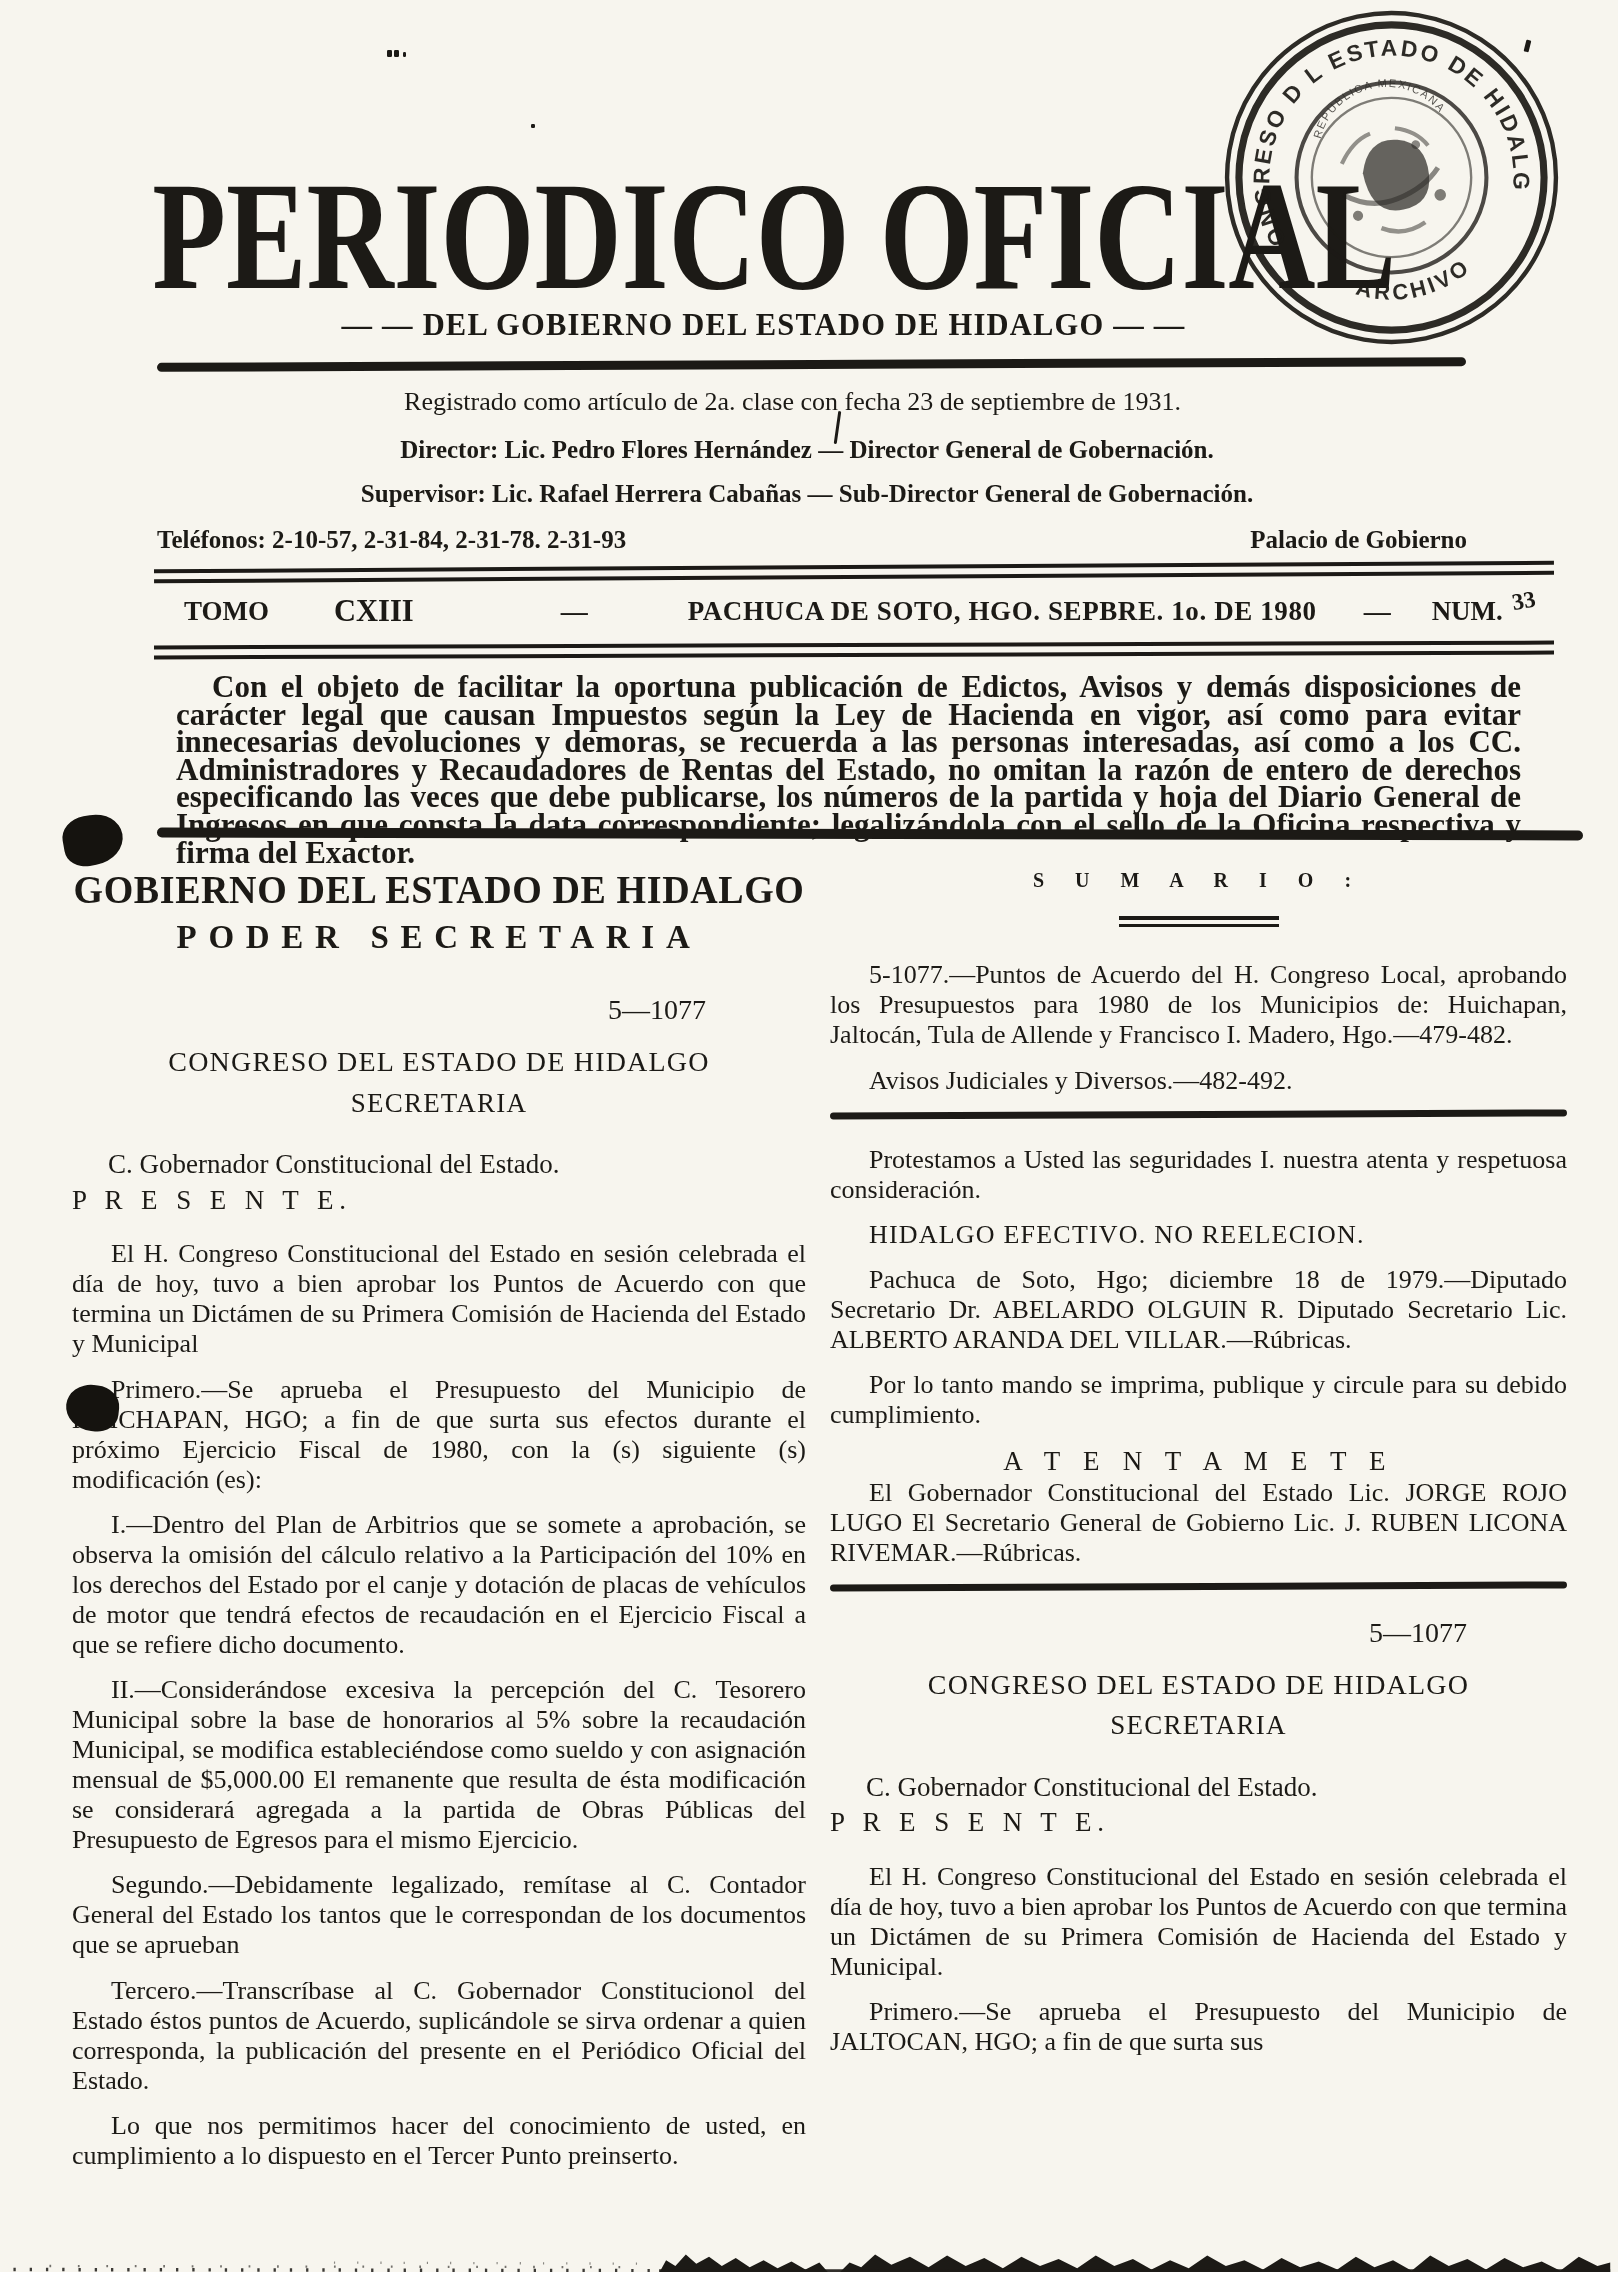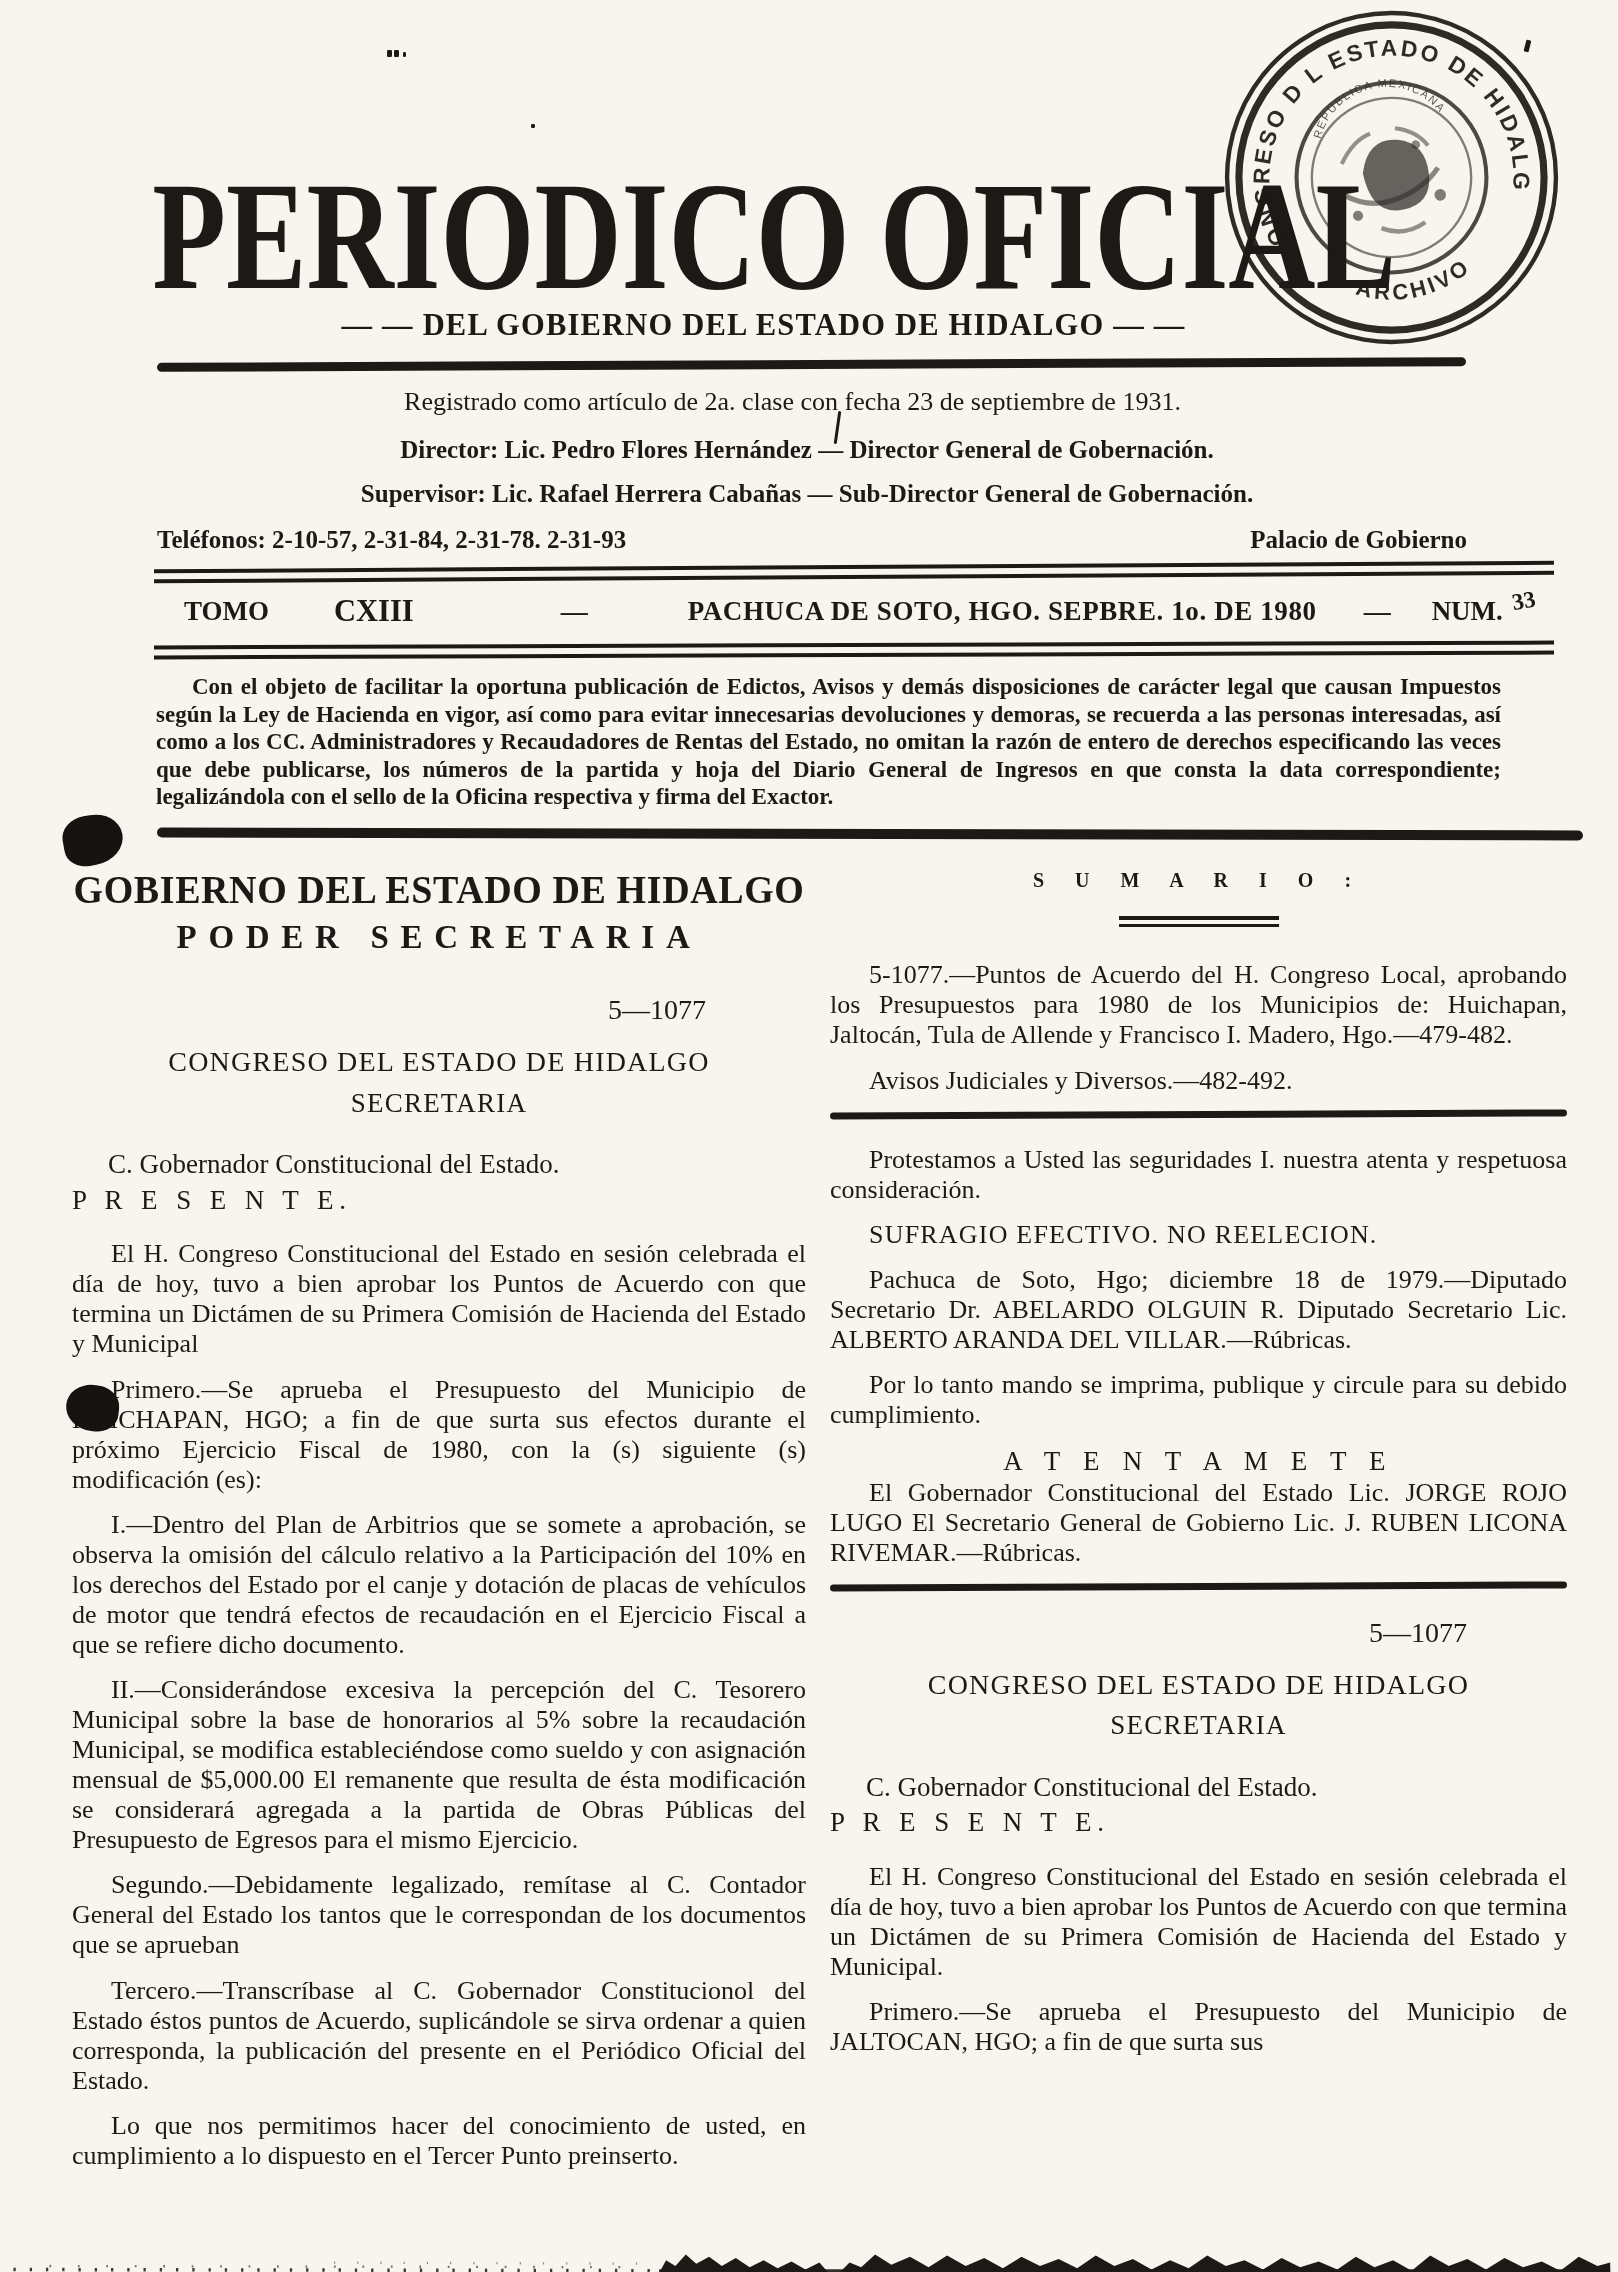--- a/index.html
+++ b/index.html
@@ -51,22 +51,22 @@
   .t-value{margin-left:65px; font-size:30.5px;}
   .t-dash1{margin-left:147px;}
   .t-place{margin-left:100px; letter-spacing:0.6px;}
   .t-dash2{margin-left:47px;}
   .t-num{margin-left:41px;}
   .t-num-val{
     display:inline-block; margin-left:9.4px; font-size:23.5px;
     transform:translateY(-10.6px) rotate(-10deg);
   }
   .notice{
-    position:absolute; left:156px; top:673px; width:1345px;
-    font-size:23px; line-height:27.6px; font-weight:700;
+    position:absolute; left:176px; top:673px; width:1345px;
+    font-size:31px; line-height:27.6px; font-weight:700;
     text-align:justify; text-indent:36px; margin:0;
   }
   .rule-notice{left:157px; top:829px; width:1426px; transform:rotate(0.12deg); height:10px;}
   
   .seal{position:absolute; left:1222px; top:8.2px; z-index:3; transform:rotate(-12deg); opacity:.92;}
   
   .columns{
     position:absolute; left:72px; top:867px; width:1479px;
     display:flex; gap:24px;
   }
@@ -219,21 +219,21 @@
       <p>Lo que nos permitimos hacer del conocimiento de usted, en cumplimiento a lo dispuesto en el Tercer Punto preinserto.</p>
     </div>
 
     <div class="col col-right">
       <div class="sumario-title">S U M A R I O :</div>
       <div class="sumario-rule"></div>
       <p>5-1077.—Puntos de Acuerdo del H. Congreso Local, aprobando los Presupuestos para 1980 de los Municipios de: Huichapan, Jaltocán, Tula de Allende y Francisco I. Madero, Hgo.—479-482.</p>
       <p>Avisos Judiciales y Diversos.—482-492.</p>
       <div class="col-rule"></div>
       <p>Protestamos a Usted las seguridades I. nuestra atenta y respetuosa consideración.</p>
-      <p class="sufragio">SUFRAGIO  EFECTIVO.  NO  REELECION.</p>
+      <p class="sufragio">HIDALGO  EFECTIVO.  NO  REELECION.</p>
       <p>Pachuca de Soto, Hgo; diciembre 18 de 1979.—Diputado Secretario Dr. ABELARDO OLGUIN R. Diputado Secretario Lic. ALBERTO ARANDA DEL VILLAR.—Rúbricas.</p>
       <p>Por lo tanto mando se imprima, publique y circule para su debido cumplimiento.</p>
       <div class="atentamente">A T E N T A M E T E</div>
       <p>El Gobernador Constitucional del Estado Lic. JORGE ROJO LUGO  El Secretario General de Gobierno Lic. J. RUBEN LICONA RIVEMAR.—Rúbricas.</p>
       <div class="col-rule"></div>
       <div class="doc-num" style="margin-top:17.6px;">5—1077</div>
       <div class="org-line">CONGRESO DEL  ESTADO  DE HIDALGO</div>
       <div class="org-line2">SECRETARIA</div>
       <div class="salut">C. Gobernador Constitucional del Estado.</div>
       <div class="presente">P R E S E N T E.</div>

